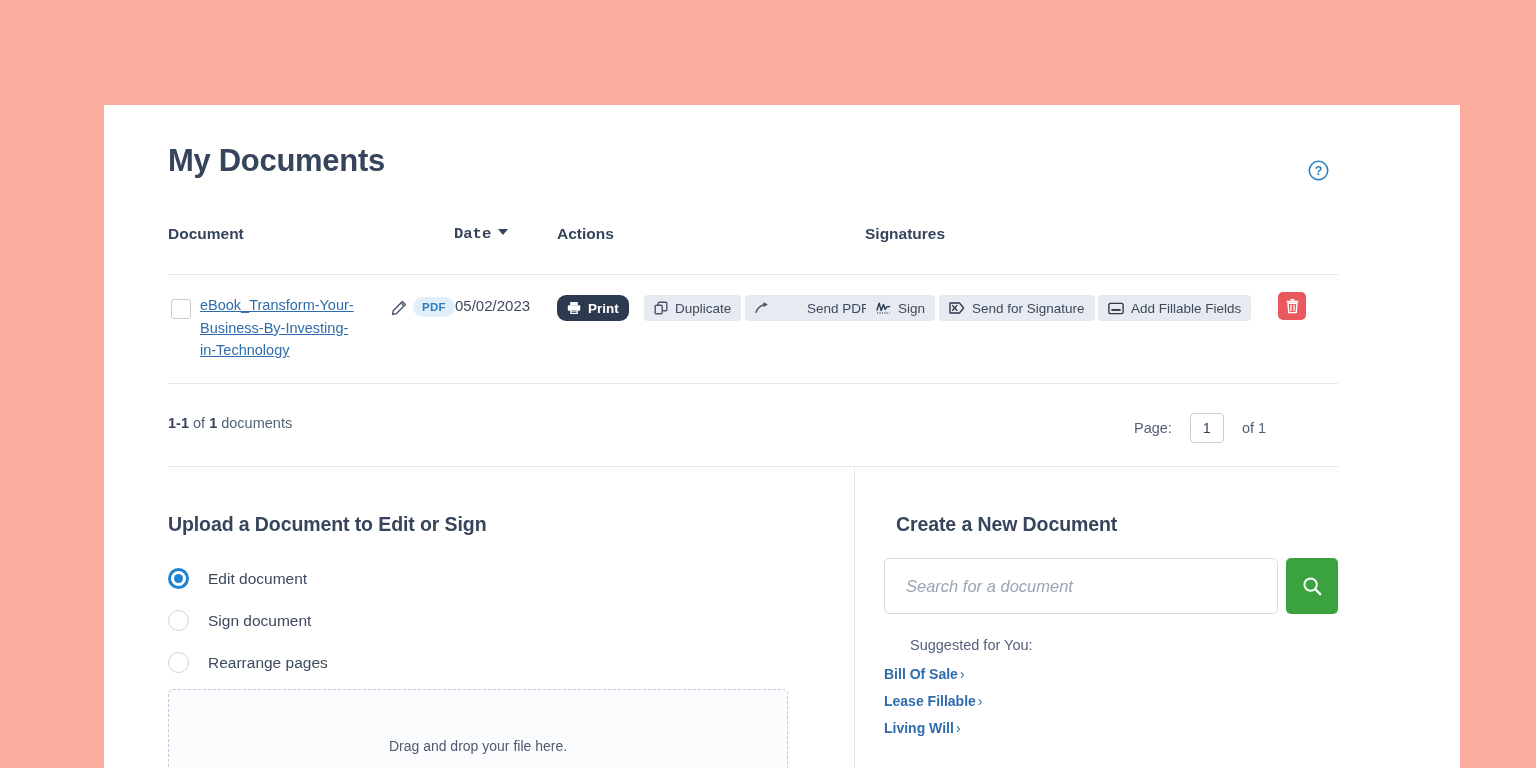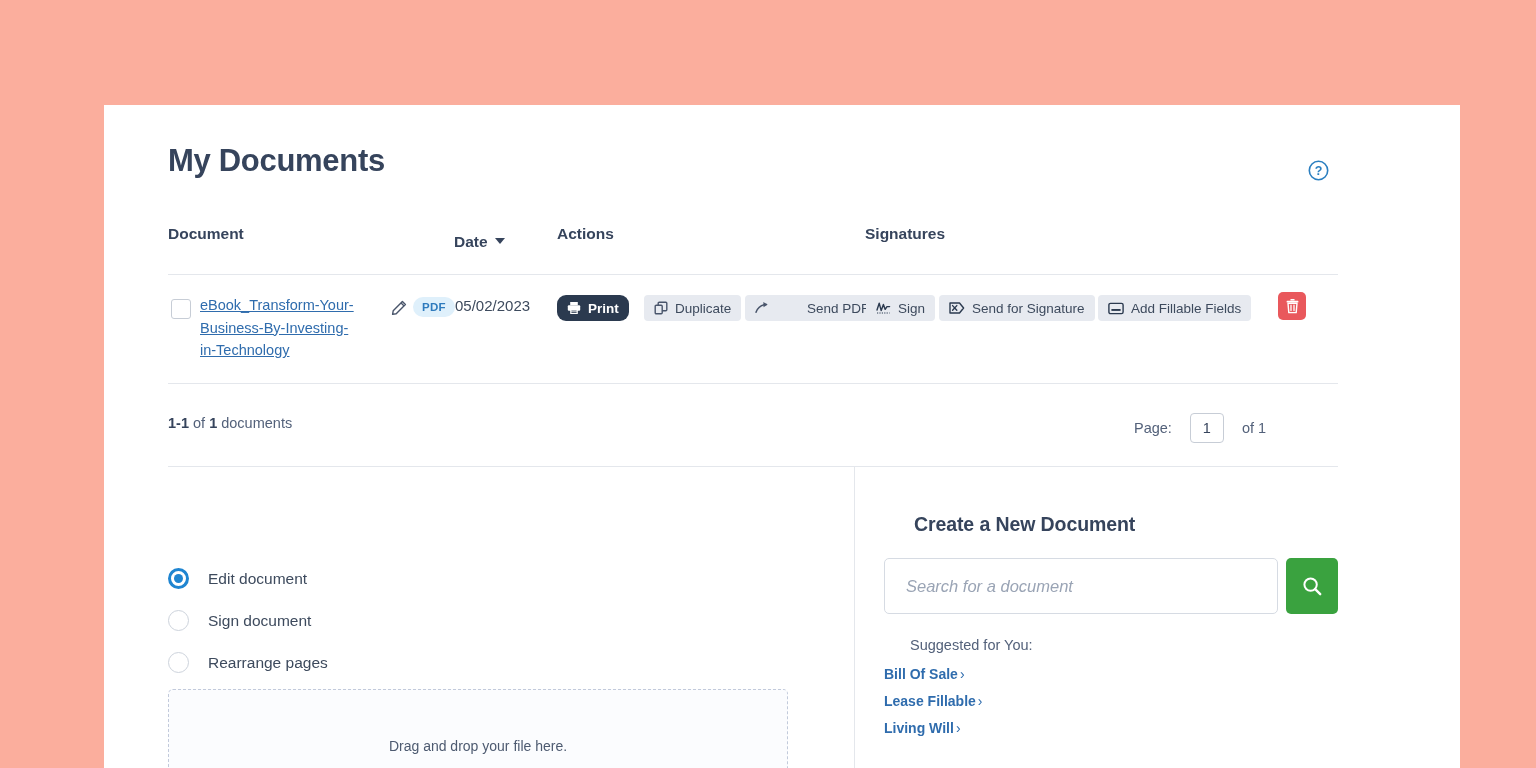--- a/index.html
+++ b/index.html
@@ -59,21 +59,21 @@
     height: 40px;
   }
   .th {
     position: absolute;
     font-size: 15.5px;
     font-weight: bold;
     color: #36445c;
     white-space: nowrap;
   }
   .th-document { left: 0px; top: 0px; }
-  .th-date     { left: 286px; top: 8px; }
+  .th-date     { left: 286px; top: 0px; font-family: Liberation Mono, monospace; }
   .th-actions  { left: 389px; top: 0px; }
   .th-signatures { left: 697px; top: 0px; }
 
   .sort-caret {
     display: inline-block;
     margin-left: 7px;
     width: 0; height: 0;
     border-left: 5px solid transparent;
     border-right: 5px solid transparent;
     border-top: 6px solid #36445c;
@@ -223,21 +223,21 @@
   }
 
   .sec-title {
     position: absolute;
     font-size: 19.5px;
     font-weight: bold;
     color: #36445c;
     letter-spacing: -0.1px;
   }
   .sec-upload-title { left: 64px; top: 408px; }
-  .sec-create-title { left: 810px; top: 408px; }
+  .sec-create-title { left: 792px; top: 408px; }
 
   .radio-row {
     position: absolute;
     left: 64px;
     display: flex;
     align-items: center;
     gap: 19px;
     cursor: pointer;
   }
   .radio-row.r1 { top: 463px; }
@@ -472,20 +472,21 @@
 
   <div class="pg-right">
     <span>Page:</span>
     <input class="pg-input" value="1" style="">
     <span>of 1</span>
   </div>
 
   <div class="hr hr-section"></div>
   <div class="v-divider"></div>
 
+  <div class="sec-title sec-upload-title">Upload a Document to Edit or Sign</div>
 
   <div class="radio-row r1">
     <span class="radio checked"></span>
     <span class="radio-label">Edit document</span>
   </div>
   <div class="radio-row r2">
     <span class="radio"></span>
     <span class="radio-label">Sign document</span>
   </div>
   <div class="radio-row r3">

